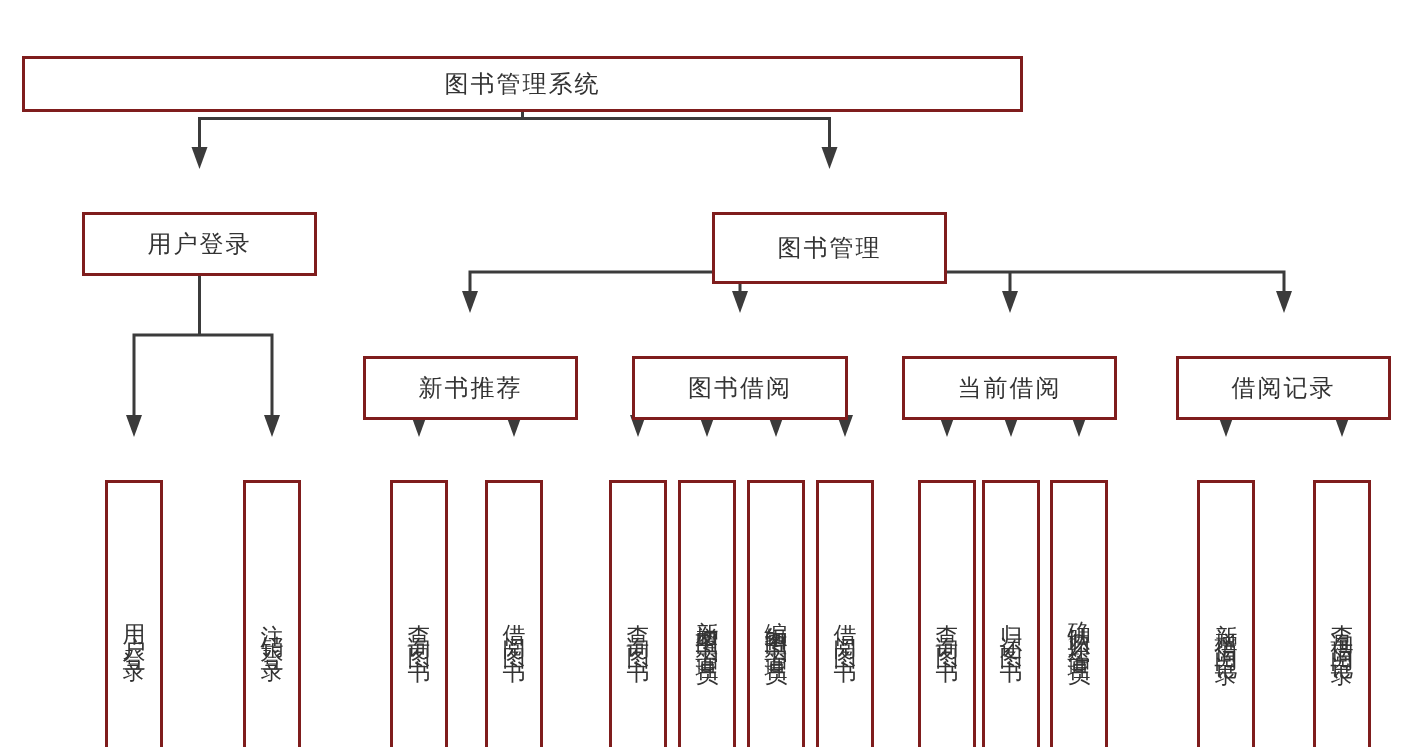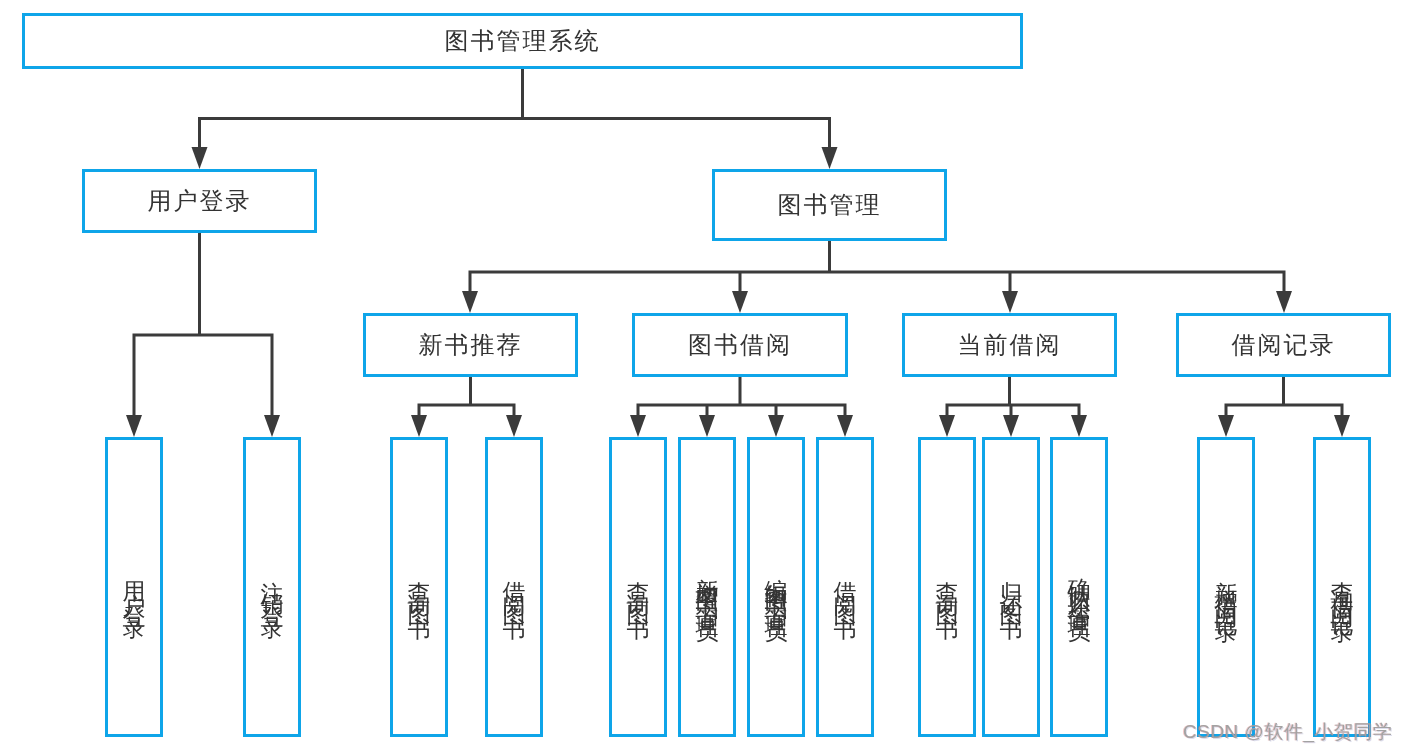--- a/index.html
+++ b/index.html
@@ -5,22 +5,22 @@
   html,body { margin:0; padding:0; background:#ffffff; }
   .canvas {
     position:relative; width:1405px; height:747px; background:#ffffff;
     font-family:"Liberation Sans","DejaVu Sans",sans-serif; overflow:hidden;
   }
   .connectors { position:absolute; left:0; top:0; z-index:1; }
   .connectors path { stroke:#3b3b3b; stroke-width:3; fill:none; }
   .connectors polygon { fill:#3b3b3b; stroke:none; }
   .box {
     position:absolute; z-index:2; box-sizing:border-box;
-    border:3px solid #0ea5e9; background:#ffffff; color:#333333;
-    display:flex; align-items:center; justify-content:center;
+    border:3px solid #7f1d1d; background:#ffffff; color:#333333;
+    display:flex; align-items:center; justify-content:center;margin-top:43px;
   }
   .h { font-size:24px; letter-spacing:2px; white-space:nowrap; }
   .v span {
     writing-mode:vertical-rl; text-orientation:mixed;
     font-size:23px; letter-spacing:12px; line-height:1;
   }
   .v.mid  span { letter-spacing:8px; }
   .v.long span { letter-spacing:6px; }
   .watermark {
     position:absolute; left:1183px; top:719px; z-index:3;
@@ -123,15 +123,14 @@
     <span>确认归还（管理员）</span>
   </div>
 
   <div class="box v mid" style="left:1197px; top:437px; width:58px; height:300px;">
     <span>新增借阅记录</span>
   </div>
   <div class="box v mid" style="left:1313px; top:437px; width:58px; height:300px;">
     <span>查询借阅记录</span>
   </div>
 
-  <div class="watermark">CSDN @软件_小贺同学</div>
 
 </div>
 
 </body></html>

